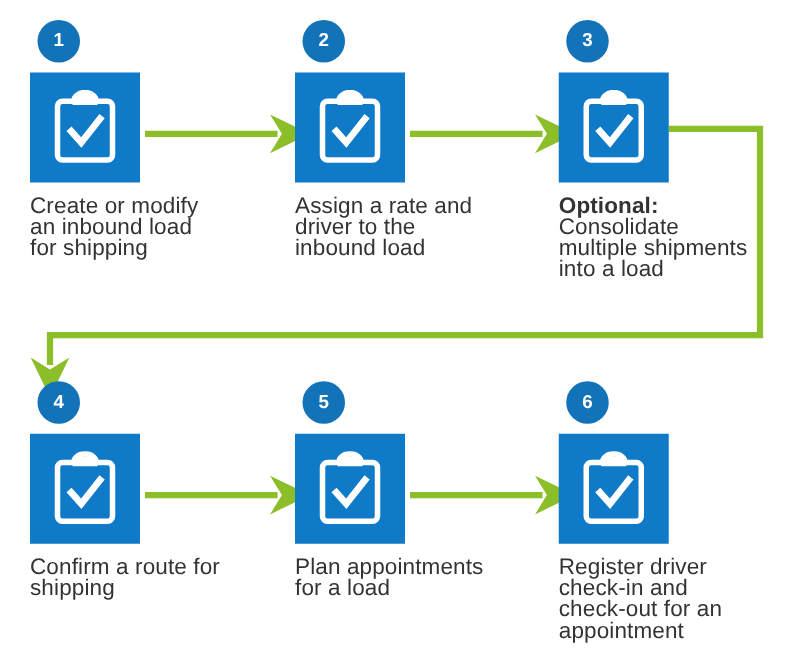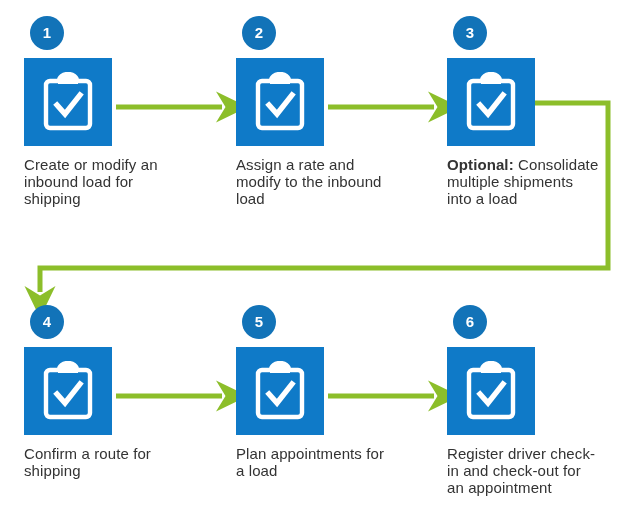--- a/index.html
+++ b/index.html
@@ -58,21 +58,21 @@
   }
   .tile svg {
     display: block;
     margin: 14px auto 0 auto;
   }
   .caption {
     position: absolute;
     left: 0px;
     top: 140px;
     width: 152px;
-    font-size: 15px;
+    font-size: 18px;
     line-height: 17px;
     color: #333333;
     letter-spacing: 0.1px;
   }
   .caption .lead {
     font-weight: bold;
   }
 </style>
 </head>
 <body>
@@ -118,21 +118,21 @@
     <div class="tile">
       <span>
         <svg width="52" height="60" viewBox="0 0 52 60" xmlns="http://www.w3.org/2000/svg">
           <path d="M8 9 h9 a9 7 0 0 1 18 0 h9 a4 4 0 0 1 4 4 v39 a4 4 0 0 1 -4 4 h-36 a4 4 0 0 1 -4 -4 v-39 a4 4 0 0 1 4 -4 z" fill="none" stroke="#ffffff" stroke-width="4.4" stroke-linejoin="round"></path>
           <path d="M19 4 h14 a3 3 0 0 1 3 3 v5 h-20 v-5 a3 3 0 0 1 3 -3 z" fill="#ffffff"></path>
           <path d="M15 33 L23 42 L38 23" fill="none" stroke="#ffffff" stroke-width="5.4" stroke-linecap="square" stroke-linejoin="miter"></path>
         </svg>
       </span>
     </div>
     <div class="caption">
-      <span>Assign a rate and modify to the inbound load</span>
+      <span>Assign a rate and driver to the inbound load</span>
     </div>
   </div>
 
   <div class="step" style="left:447px; top:16px;">
     <div class="badge">3</div>
     <div class="tile">
       <span>
         <svg width="52" height="60" viewBox="0 0 52 60" xmlns="http://www.w3.org/2000/svg">
           <path d="M8 9 h9 a9 7 0 0 1 18 0 h9 a4 4 0 0 1 4 4 v39 a4 4 0 0 1 -4 4 h-36 a4 4 0 0 1 -4 -4 v-39 a4 4 0 0 1 4 -4 z" fill="none" stroke="#ffffff" stroke-width="4.4" stroke-linejoin="round"></path>
           <path d="M19 4 h14 a3 3 0 0 1 3 3 v5 h-20 v-5 a3 3 0 0 1 3 -3 z" fill="#ffffff"></path>

